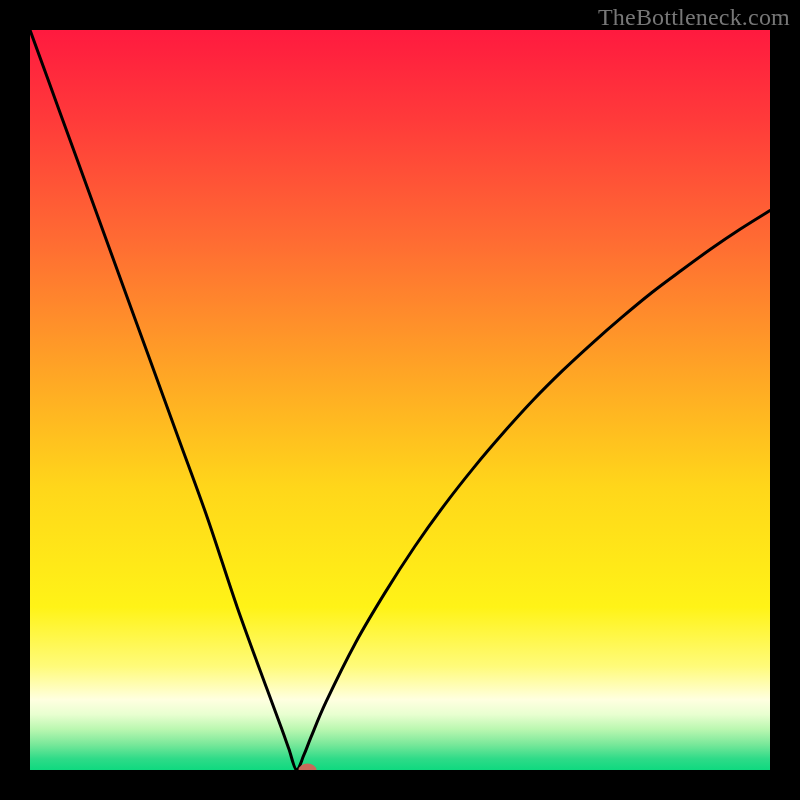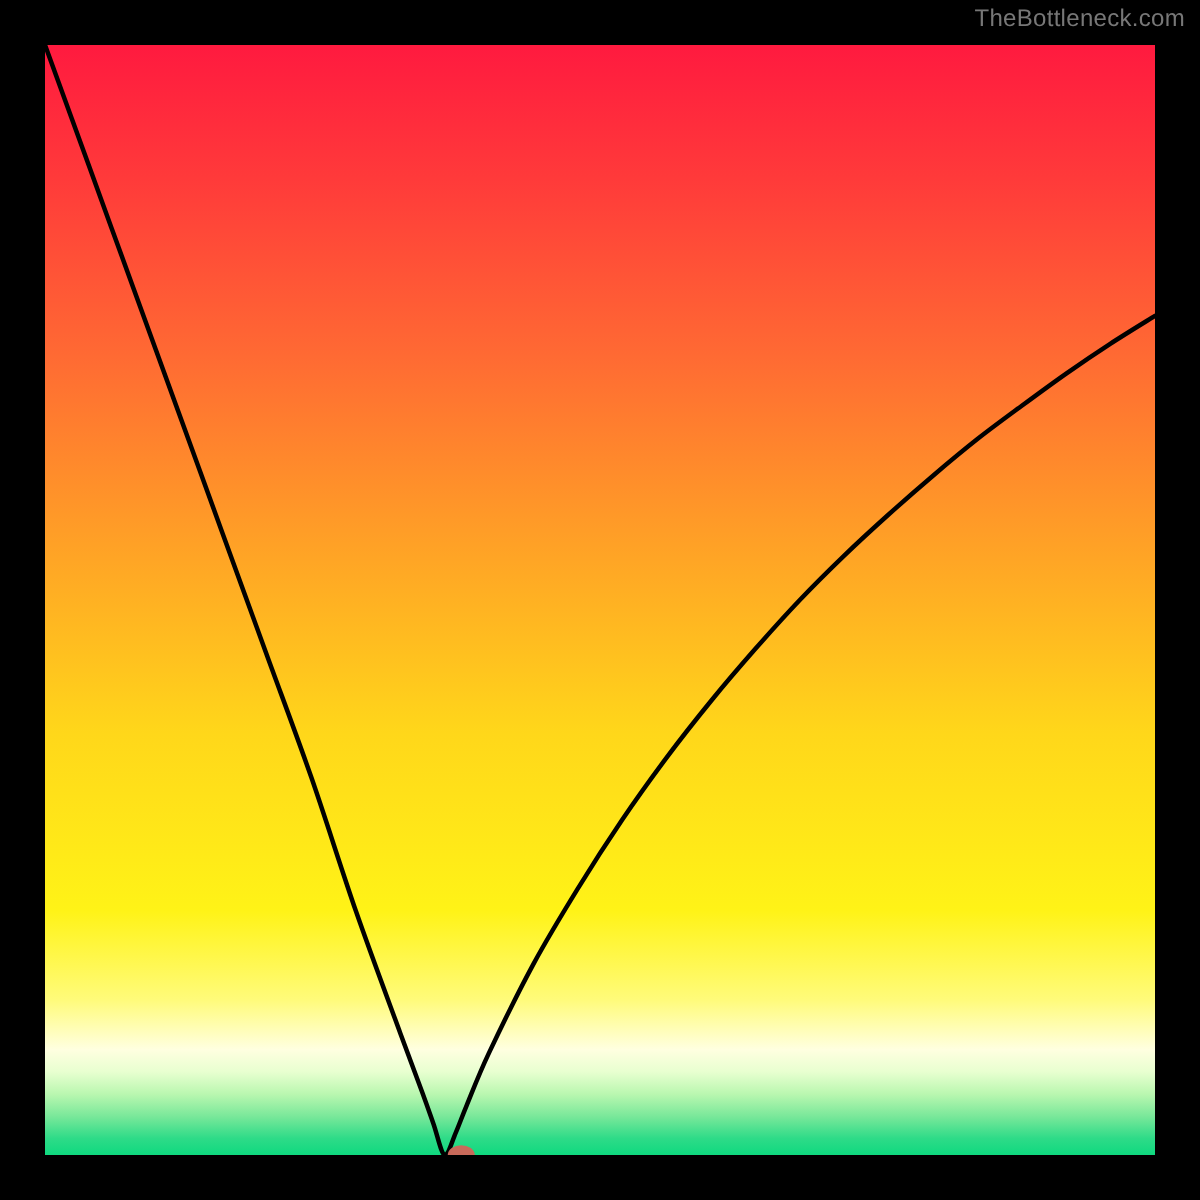--- a/index.html
+++ b/index.html
@@ -24,23 +24,24 @@
     left: 0;
     top: 0;
     width: 740px;
     height: 740px;
   }
   .watermark {
     position: absolute;
     top: 4px;
     right: 10px;
     color: #777;
-    font-size: 16px;
+    font-size: 24px;
     font-weight: 500;
     letter-spacing: 0.2px;
+    font-family: Liberation Serif, serif;
   }
   svg { display: block; }
 </style>
 </head>
 <body>
 
 <div class="watermark">TheBottleneck.com</div>
 
 <div class="frame">
   <svg class="plot" viewBox="0 0 740 740" preserveAspectRatio="none">

